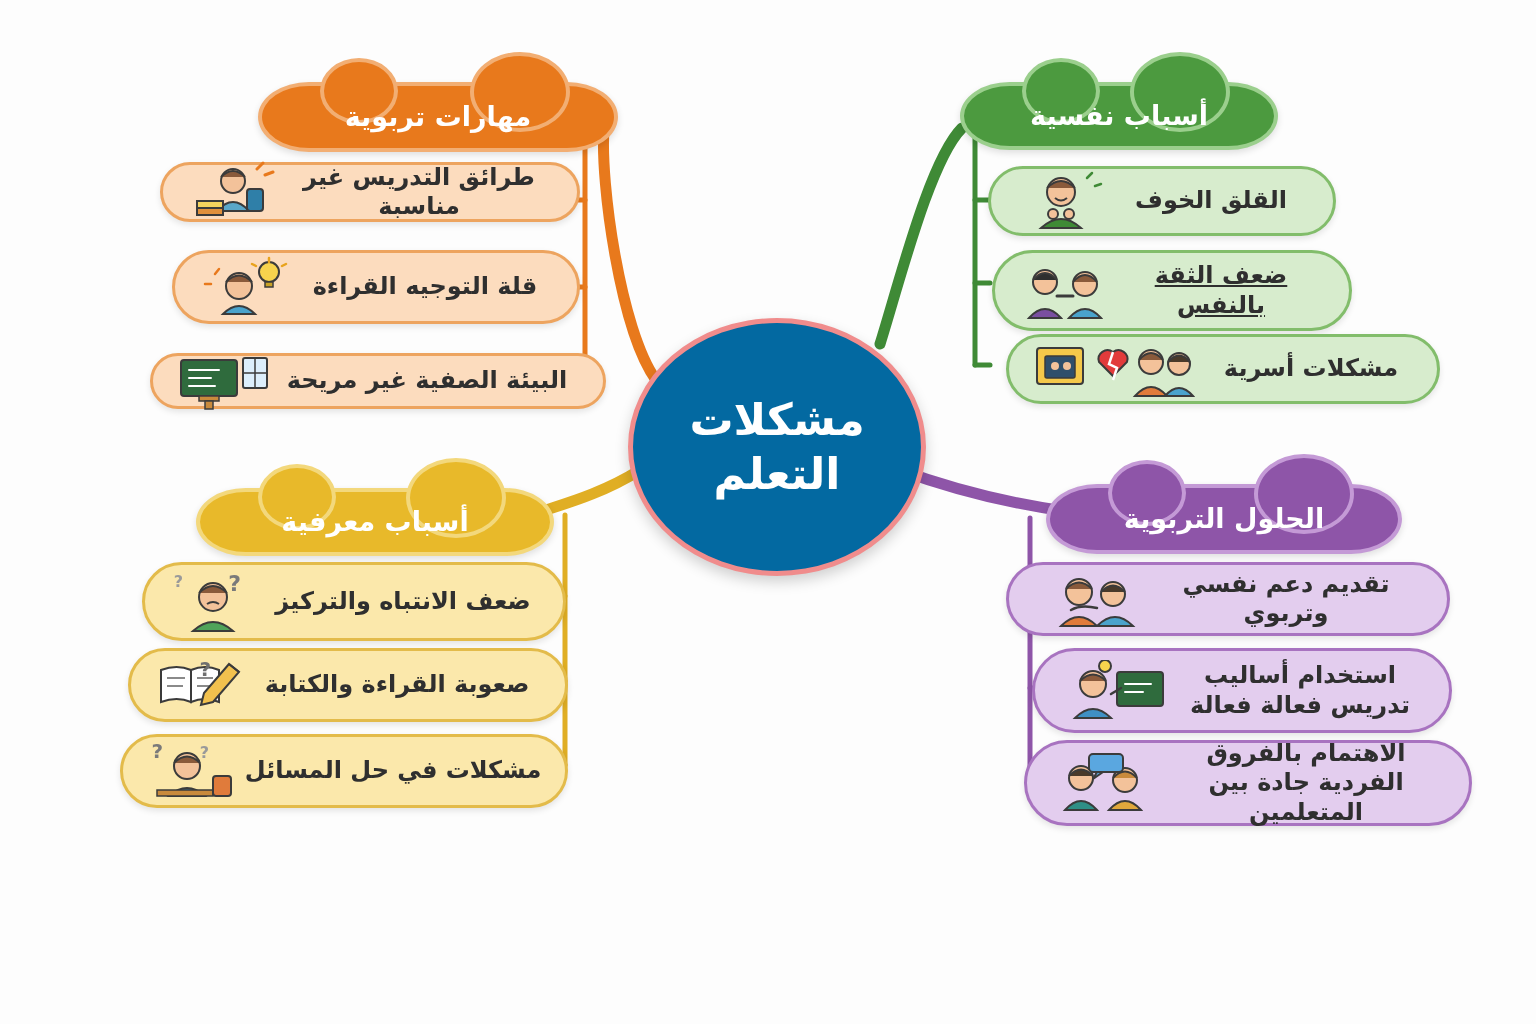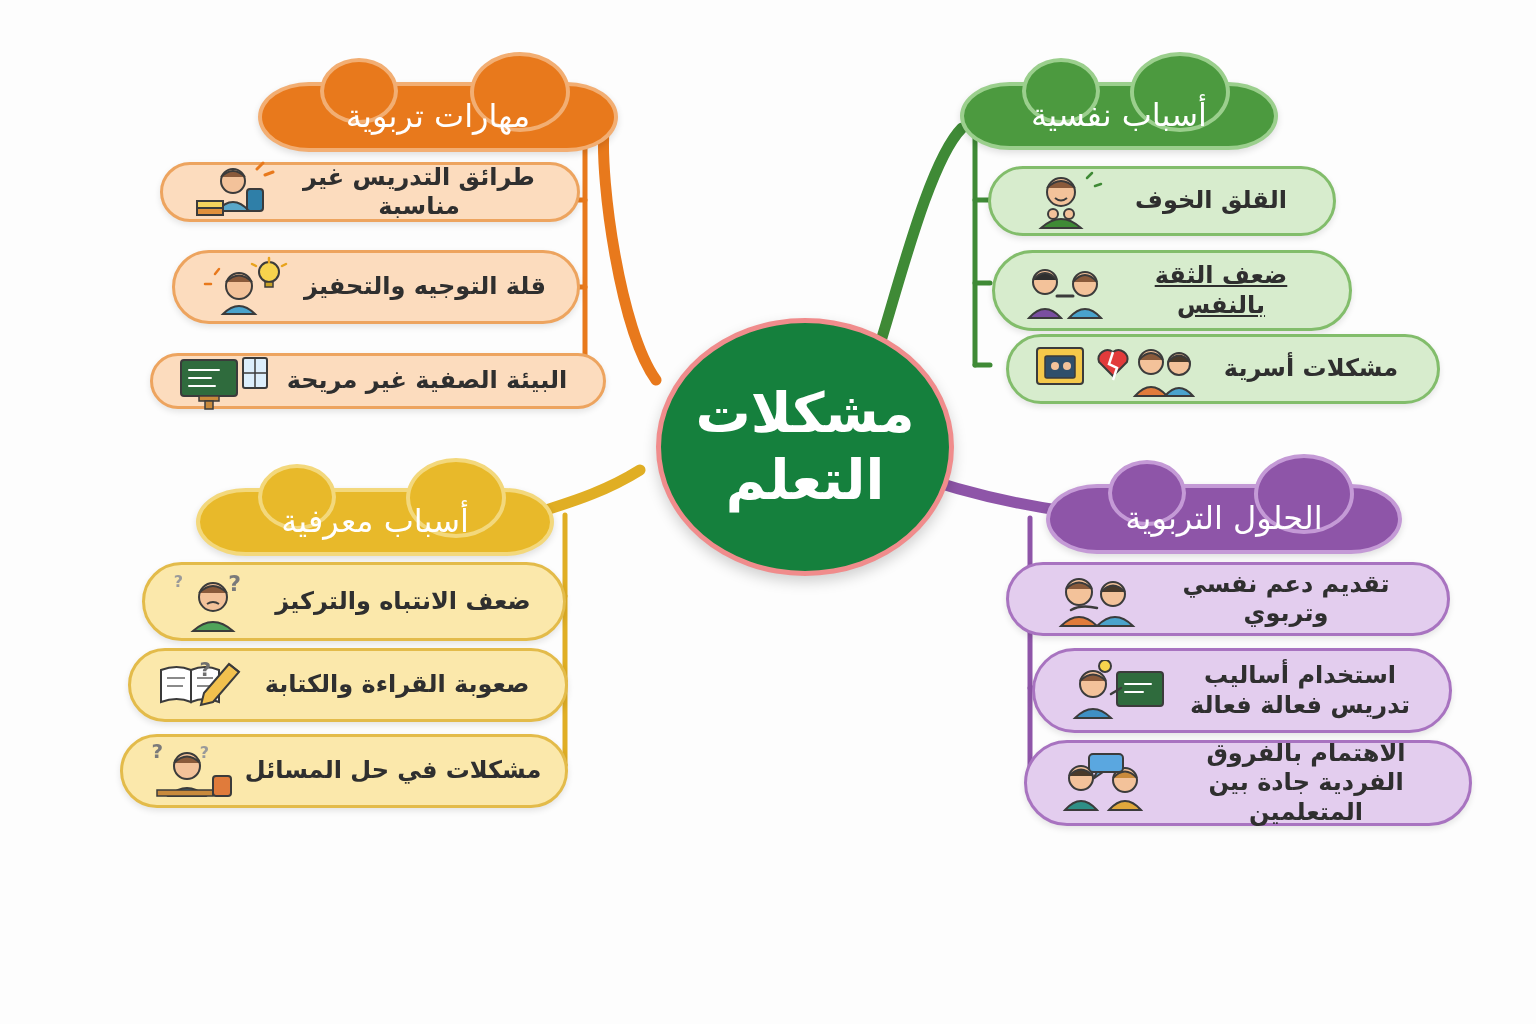--- a/index.html
+++ b/index.html
@@ -21,48 +21,48 @@
     position: absolute;
     inset: 0;
     width: 1536px;
     height: 1024px;
     pointer-events: none;
   }
 
   
   .center-node {
     position: absolute;
-    left: 656px;
+    left: 628px;
     top: 318px;
     width: 288px;
     height: 248px;
     border-radius: 50%;
-    background: #15803d;
+    background: #0369a1;
     border: 5px solid #f08c8c;
     box-shadow: 0 6px 14px rgba(0,0,0,0.18);
     display: flex;
     align-items: center;
     justify-content: center;
     text-align: center;
     color: #ffffff;
-    font-size: 55px;
+    font-size: 44px;
     font-weight: bold;
     line-height: 1.22;
     letter-spacing: 0px;
   }
 
   
   .cloud {
     position: absolute;
     display: flex;
     align-items: center;
     justify-content: center;
     color: #ffffff;
-    font-weight: normal;
-    font-size: 32px;
+    font-weight: bold;
+    font-size: 27px;
     text-align: center;
     border-radius: 70px / 48px;
     box-shadow: 0 3px 7px rgba(0,0,0,0.12);
   }
   .cloud .lbl { position: relative; z-index: 3; padding-bottom: 2px; }
   .cloud::before,
   .cloud::after {
     content: "";
     position: absolute;
     border-radius: 50%;
@@ -167,21 +167,21 @@
         <path d="M30 50 q16 -18 32 0 z" fill="#5aa7c8" stroke="#3b3b3b" stroke-width="2"></path>
         <rect x="60" y="28" width="16" height="22" rx="3" fill="#2f7fa8" stroke="#3b3b3b" stroke-width="2"></rect>
         <rect x="10" y="40" width="26" height="7" fill="#f4d35e" stroke="#3b3b3b" stroke-width="2"></rect>
         <rect x="10" y="47" width="26" height="7" fill="#e0903c" stroke="#3b3b3b" stroke-width="2"></rect>
         <path d="M70 8 l6 -6 M78 14 l8 -3" stroke="#e8791c" stroke-width="3" stroke-linecap="round"></path>
       </svg>
     </span>
   </div>
 
   <div class="pill p-orange" style="left:172px; top:250px; width:408px; height:74px;">
-    <span class="txt">قلة التوجيه والتحفيز</span>
+    <span class="txt">قلة التوجيه القراءة</span>
     <span class="art">
       <svg viewBox="0 0 92 62" width="92" height="62">
         <circle cx="40" cy="30" r="13" fill="#f3c29a" stroke="#3b3b3b" stroke-width="2"></circle>
         <path d="M27 26 q13 -13 26 0" fill="#8a5a3b" stroke="#3b3b3b" stroke-width="2"></path>
         <path d="M24 58 q16 -16 32 0 z" fill="#4aa3cc" stroke="#3b3b3b" stroke-width="2"></path>
         <circle cx="70" cy="16" r="10" fill="#f7d34d" stroke="#3b3b3b" stroke-width="2"></circle>
         <rect x="66" y="26" width="8" height="5" fill="#c9a227" stroke="#3b3b3b" stroke-width="1.5"></rect>
         <path d="M70 2 v4 M83 10 l4 -2 M57 10 l-4 -2" stroke="#e8a31c" stroke-width="2.5" stroke-linecap="round"></path>
         <path d="M16 18 l4 -5 M12 28 l-6 0" stroke="#e8791c" stroke-width="2.5" stroke-linecap="round"></path>
       </svg>

